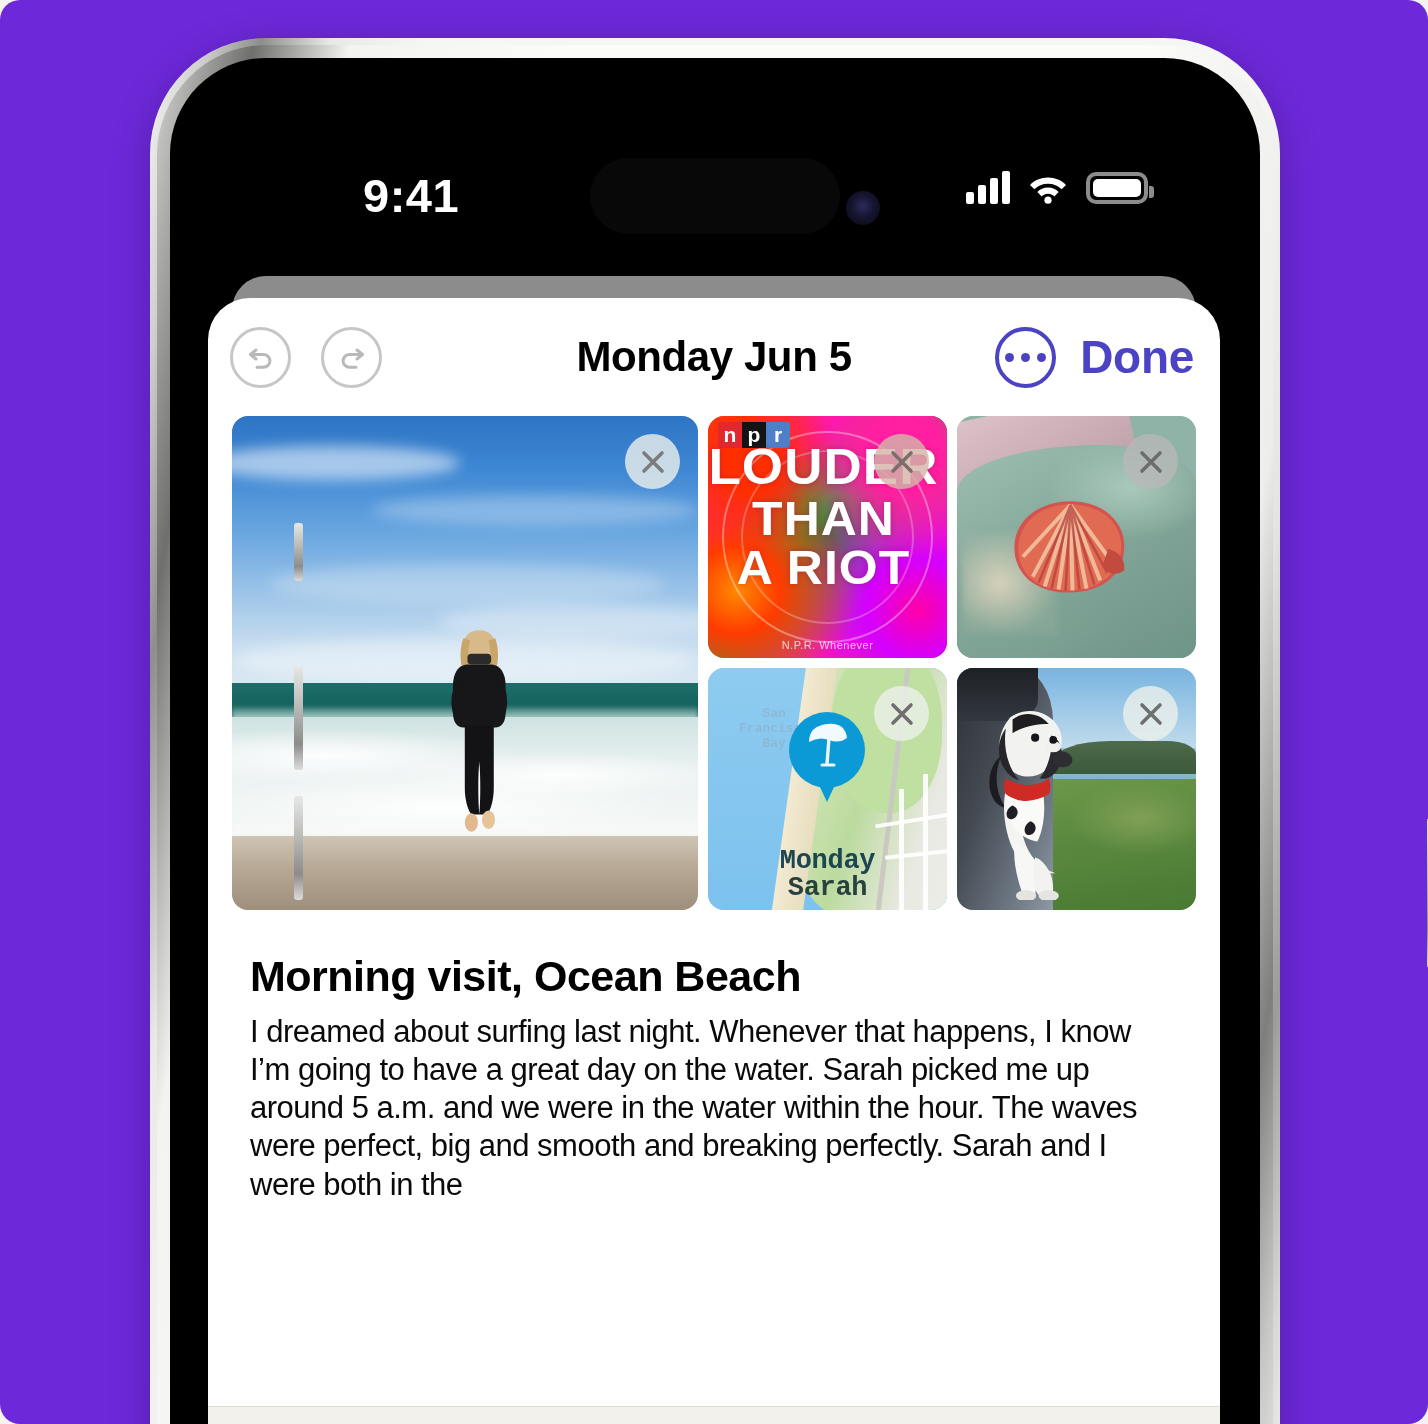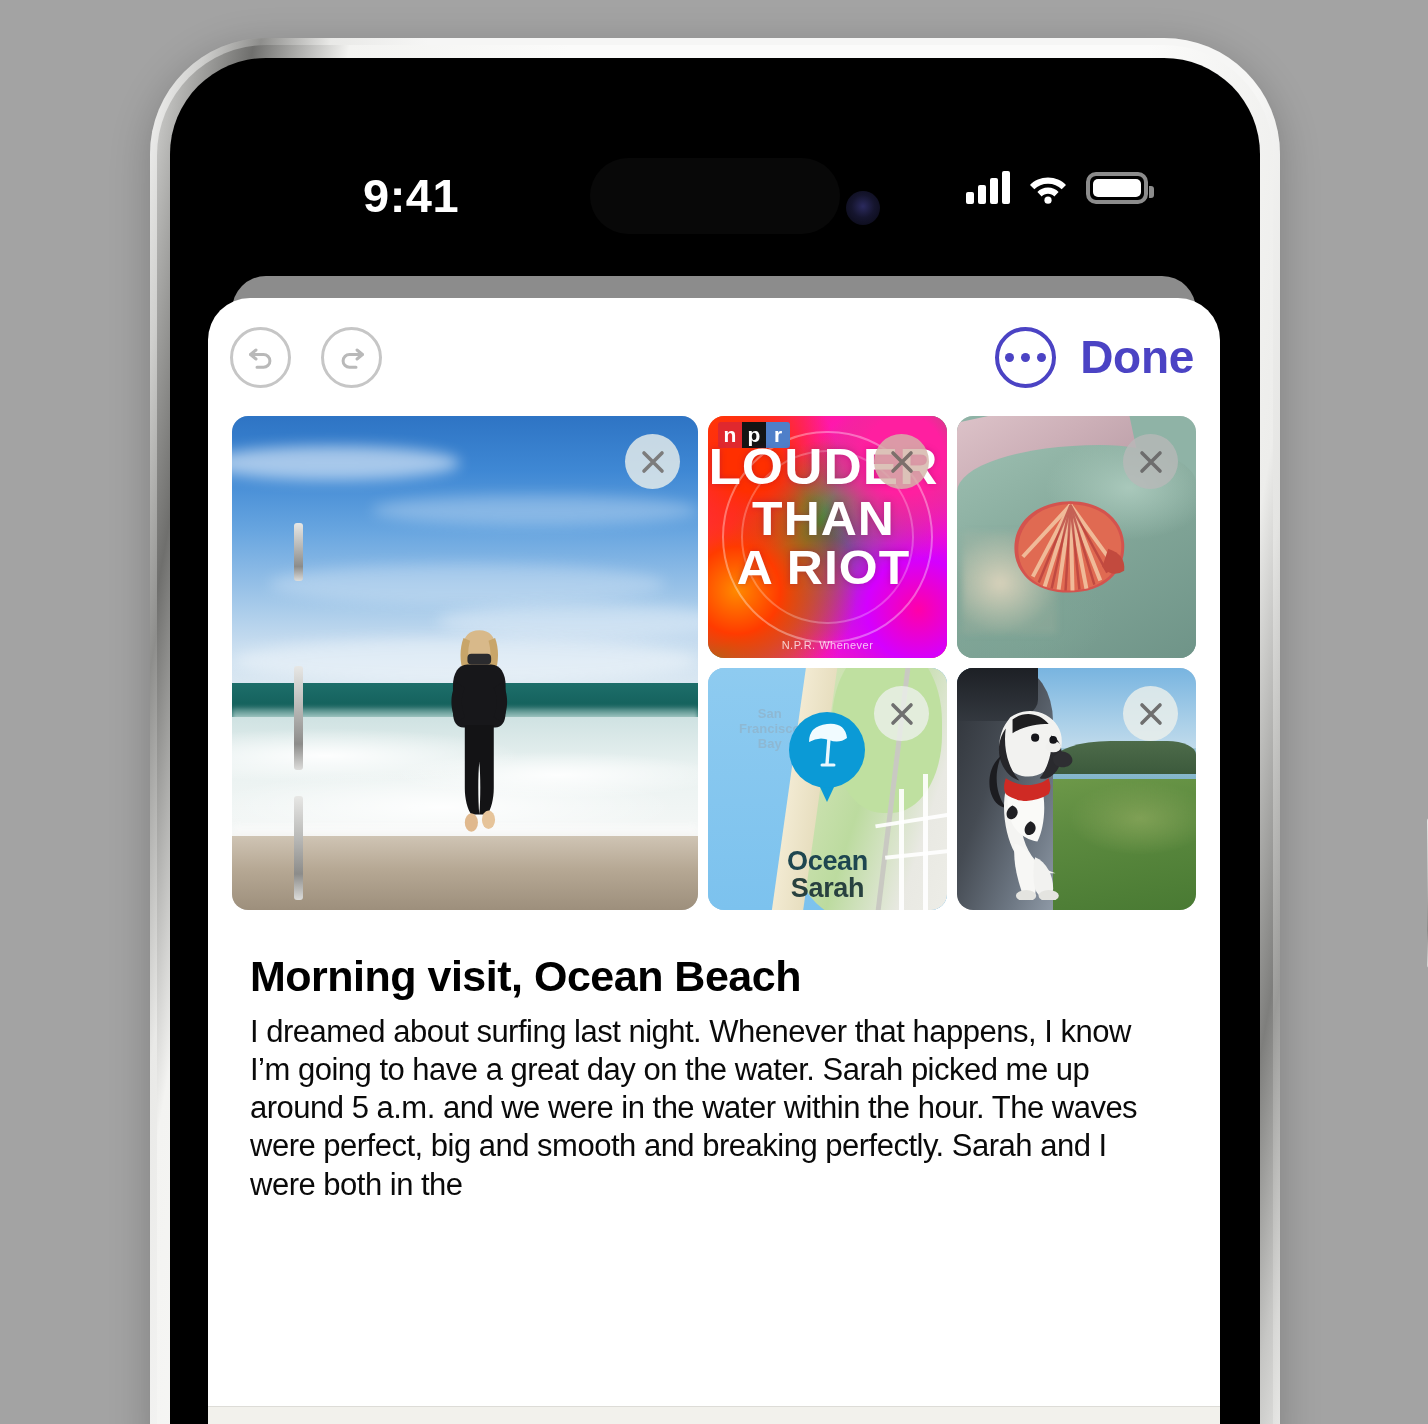--- a/index.html
+++ b/index.html
@@ -9,21 +9,22 @@
     height: 1424px;
     overflow: hidden;
     background: #f4f3ef;
     font-family: "Liberation Sans", sans-serif;
   }
 
   #stage {
     position: relative;
     width: 1428px;
     height: 1424px;
-    background: #a3a3a3;
+    background: #6d28d9;
+    border-radius: 20px;
   }
 
   
   .phone-outer {
     position: absolute;
     left: 150px;
     top: 38px;
     width: 1130px;
     height: 1500px;
     border-radius: 116px;
@@ -370,21 +371,21 @@
   .sh-sand {
     position: absolute; left: 2%; bottom: 10%; width: 40%; height: 42%;
     background: radial-gradient(ellipse at 40% 50%, rgba(225,214,190,0.9), rgba(200,190,168,0.15) 70%);
     filter: blur(3px);
   }
   .shell {
     position: absolute; left: 20%; top: 33%; width: 54%; height: 42%;
   }
 
   
-  .map { position: absolute; inset: 0; background: #9fd2f0; }
+  .map { position: absolute; inset: 0; background: #9fd2f0; font-family: Liberation Mono, monospace; }
   .map-water {
     position: absolute; inset: 0;
     background: linear-gradient(180deg, #8ecbf0 0%, #7cc2ee 100%);
   }
   .map-land {
     position: absolute; left: 36%; top: -6%; width: 80%; height: 112%;
     background: linear-gradient(100deg, #e8e2cf 0%, #cfe3b4 14%, #bcdb9f 40%, #e9e9e3 70%, #efefe9 100%);
     transform: rotate(8deg);
     border-radius: 38% 0 0 38%;
   }
@@ -564,20 +565,21 @@
             </svg>
           </div>
 
           <div class="circ-btn">
             <svg width="34" height="34" viewBox="0 0 34 34">
               <path d="M22 10 L27.5 14.5 L22 19" fill="none" stroke="#b9b9b9" stroke-width="3" stroke-linecap="round" stroke-linejoin="round"></path>
               <path d="M27.2 14.5 H14.5 a6.4 6.4 0 0 0 0 12.8 H21" fill="none" stroke="#b9b9b9" stroke-width="3" stroke-linecap="round"></path>
             </svg>
           </div>
 
+          <div class="nav-title">Monday Jun 5</div>
 
           <div class="nav-right">
             <div class="more-btn">
               <span></span>
               <span></span>
               <span></span>
             </div>
             <button class="done-btn">Done</button>
           </div>
         </div>
@@ -703,21 +705,21 @@
                     <div class="pin-body">
                       <svg width="76" height="76" viewBox="0 0 76 76">
                         <path d="M38 52 L40 26" stroke="#eaf8ff" stroke-width="3.4" stroke-linecap="round"></path>
                         <path d="M20 30 q18 -14 38 -4 q-18 -16 -38 4z" fill="#eaf8ff"></path>
                         <path d="M20 30 q10 -6 20 -2 q10 4 18 -2 q-2 -16 -20 -14 q-18 2 -18 18z" fill="#f1fbff"></path>
                         <path d="M33 53 h12" stroke="#eaf8ff" stroke-width="3" stroke-linecap="round"></path>
                       </svg>
                     </div>
                   </div>
                   <div class="map-label-main">
-                    <span class="ln">Ocean</span>
+                    <span class="ln">Monday</span>
                     <span class="ln">Sarah</span>
                   </div>
                 </div>
                 <div class="close pale">
                   <svg width="26" height="26" viewBox="0 0 26 26">
                     <path d="M4 4 L22 22 M22 4 L4 22" stroke="#6f6f6f" stroke-width="3.6" stroke-linecap="round"></path>
                   </svg>
                 </div>
               </div>
 

